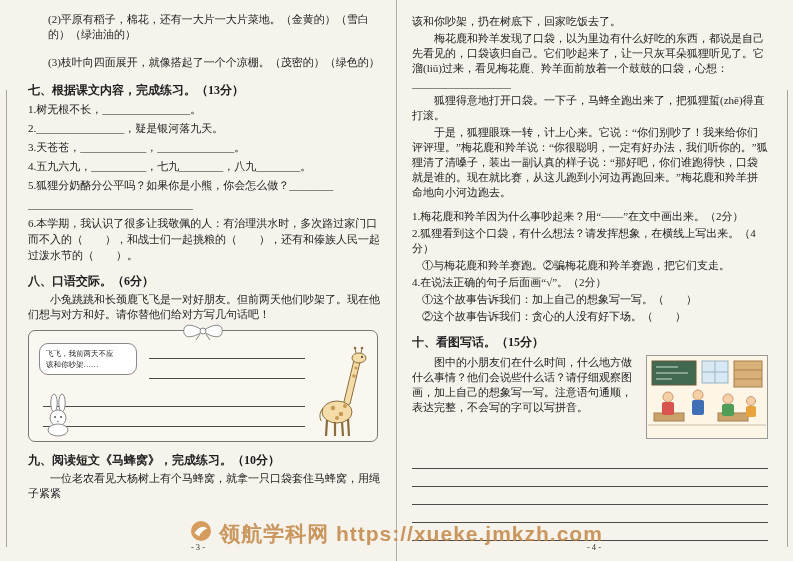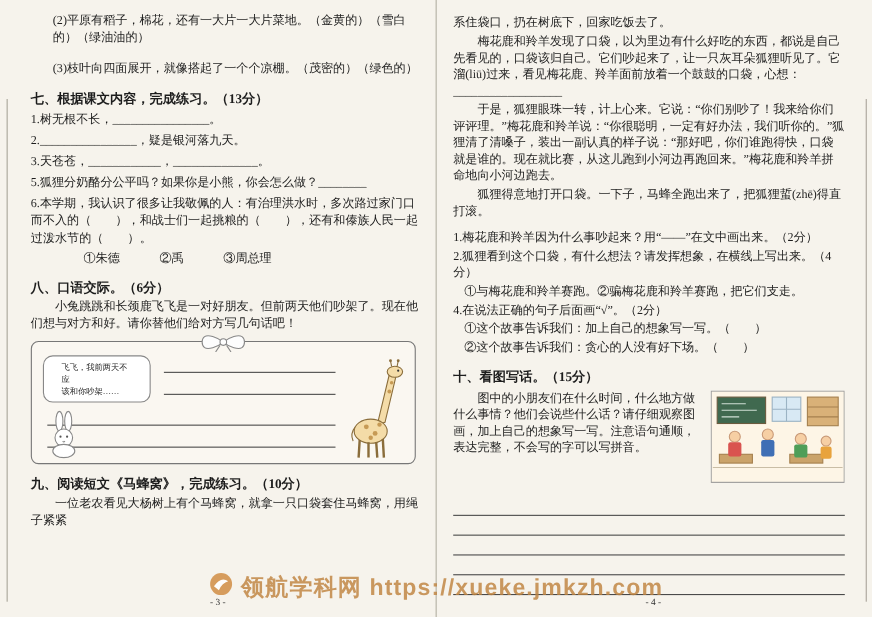--- a/index.html
+++ b/index.html
@@ -23,21 +23,21 @@
   .opt-row { display:flex; gap:36px; padding-left:48px; margin:2px 0 4px; }
   .para { margin:2px 0; }
   .para.ind { text-indent:2em; }
   .q { margin:2px 0; }
   .q.sub-opt { padding-left:10px; }
 
   .dialog-box { position:relative; height:112px; border:1px solid #777; border-radius:7px;
     margin:8px 2px 8px 0; background:#faf7f1; }
   .bow { position:absolute; top:-9px; left:50%; transform:translateX(-50%); }
   .bubble { position:absolute; left:10px; top:12px; width:98px; background:#fff;
-    border:1px solid #888; border-radius:9px; padding:4px 16px; font-size:7.5px; line-height:11px; }
+    border:1px solid #888; border-radius:9px; padding:4px 6px; font-size:7.5px; line-height:11px; }
   .wline { border-bottom:1px solid #4a4a4a; }
   .lines-a { position:absolute; left:120px; right:72px; top:8px; }
   .lines-a .wline { height:20px; }
   .lines-b { position:absolute; left:14px; right:72px; top:56px; }
   .lines-b .wline { height:20px; }
   .rabbit { position:absolute; left:12px; bottom:4px; }
   .giraffe { position:absolute; right:8px; bottom:3px; }
 
   .writeup { overflow:hidden; margin-top:2px; min-height:86px; }
   .scene { float:right; margin:2px 0 4px 8px; }
@@ -59,27 +59,24 @@
   <div class="edge r"></div>
 
   <div class="page p3">
     <p class="sub">(2)平原有稻子，棉花，还有一大片一大片菜地。（金黄的）（雪白的）（绿油油的）</p>
     <p class="sub">(3)枝叶向四面展开，就像搭起了一个个凉棚。（茂密的）（绿色的）</p>
 
     <h3 class="sec">七、根据课文内容，完成练习。（13分）</h3>
     <p class="item">1.树无根不长，________________。</p>
     <p class="item">2.________________，疑是银河落九天。</p>
     <p class="item">3.天苍苍，____________，______________。</p>
+    <p class="item">4.五九六九，__________，七九________，八九________。</p>
     <p class="item">5.狐狸分奶酪分公平吗？如果你是小熊，你会怎么做？________</p>
+    <p class="item">______________________________</p>
     <p class="item">6.本学期，我认识了很多让我敬佩的人：有治理洪水时，多次路过家门口而不入的（　　），和战士们一起挑粮的（　　），还有和傣族人民一起过泼水节的（　　）。</p>
-    <div class="opt-row">
-      <span>①朱德</span>
-      <span>②禹</span>
-      <span>③周总理</span>
-    </div>
 
     <h3 class="sec">八、口语交际。（6分）</h3>
     <p class="para ind">小兔跳跳和长颈鹿飞飞是一对好朋友。但前两天他们吵架了。现在他们想与对方和好。请你替他们给对方写几句话吧！</p>
 
     <div class="dialog-box">
       <svg class="bow" width="44" height="18" viewBox="0 0 44 18">
         <path d="M22 9 C16 4 8 2 5 4 C2 6 2 12 5 14 C8 16 16 14 22 9 Z" fill="#fdfdfd" stroke="#888"></path>
         <path d="M22 9 C28 4 36 2 39 4 C42 6 42 12 39 14 C36 16 28 14 22 9 Z" fill="#fdfdfd" stroke="#888"></path>
         <path d="M19 12 L15 18 M25 12 L29 18" stroke="#888" fill="none"></path>
         <circle cx="22" cy="9" r="3" fill="#fdfdfd" stroke="#888"></circle>
@@ -126,24 +123,24 @@
 
     <h3 class="sec">九、阅读短文《马蜂窝》，完成练习。（10分）</h3>
     <p class="para ind">一位老农看见大杨树上有个马蜂窝，就拿一只口袋套住马蜂窝，用绳子紧紧</p>
 
     <div class="pagenum">- 3 -</div>
   </div>
 
   <div class="fold"></div>
 
   <div class="page p4">
-    <p class="para">系住袋口，扔在树底下，回家吃饭去了。</p>
+    <p class="para">该和你吵架，扔在树底下，回家吃饭去了。</p>
     <p class="para ind">梅花鹿和羚羊发现了口袋，以为里边有什么好吃的东西，都说是自己先看见的，口袋该归自己。它们吵起来了，让一只灰耳朵狐狸听见了。它溜(liū)过来，看见梅花鹿、羚羊面前放着一个鼓鼓的口袋，心想：__________________</p>
+    <p class="para ind">狐狸得意地打开口袋。一下子，马蜂全跑出来了，把狐狸蜇(zhē)得直打滚。</p>
     <p class="para ind">于是，狐狸眼珠一转，计上心来。它说：“你们别吵了！我来给你们评评理。”梅花鹿和羚羊说：“你很聪明，一定有好办法，我们听你的。”狐狸清了清嗓子，装出一副认真的样子说：“那好吧，你们谁跑得快，口袋就是谁的。现在就比赛，从这儿跑到小河边再跑回来。”梅花鹿和羚羊拼命地向小河边跑去。</p>
-    <p class="para ind">狐狸得意地打开口袋。一下子，马蜂全跑出来了，把狐狸蜇(zhē)得直打滚。</p>
 
     <div style="height:5px"></div>
     <p class="q">1.梅花鹿和羚羊因为什么事吵起来？用“——”在文中画出来。（2分）</p>
     <p class="q">2.狐狸看到这个口袋，有什么想法？请发挥想象，在横线上写出来。（4分）</p>
     <p class="q sub-opt">①与梅花鹿和羚羊赛跑。②骗梅花鹿和羚羊赛跑，把它们支走。</p>
     <p class="q">4.在说法正确的句子后面画“√”。（2分）</p>
     <p class="q sub-opt">①这个故事告诉我们：加上自己的想象写一写。（　　）</p>
     <p class="q sub-opt">②这个故事告诉我们：贪心的人没有好下场。（　　）</p>
 
     <h3 class="sec">十、看图写话。（15分）</h3>

